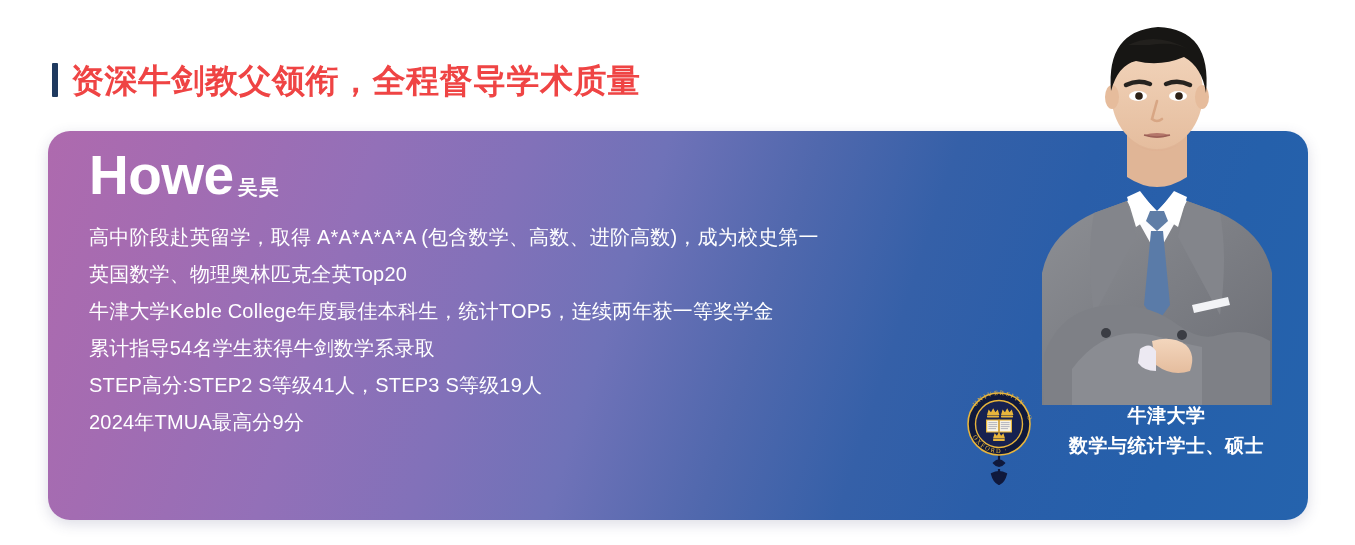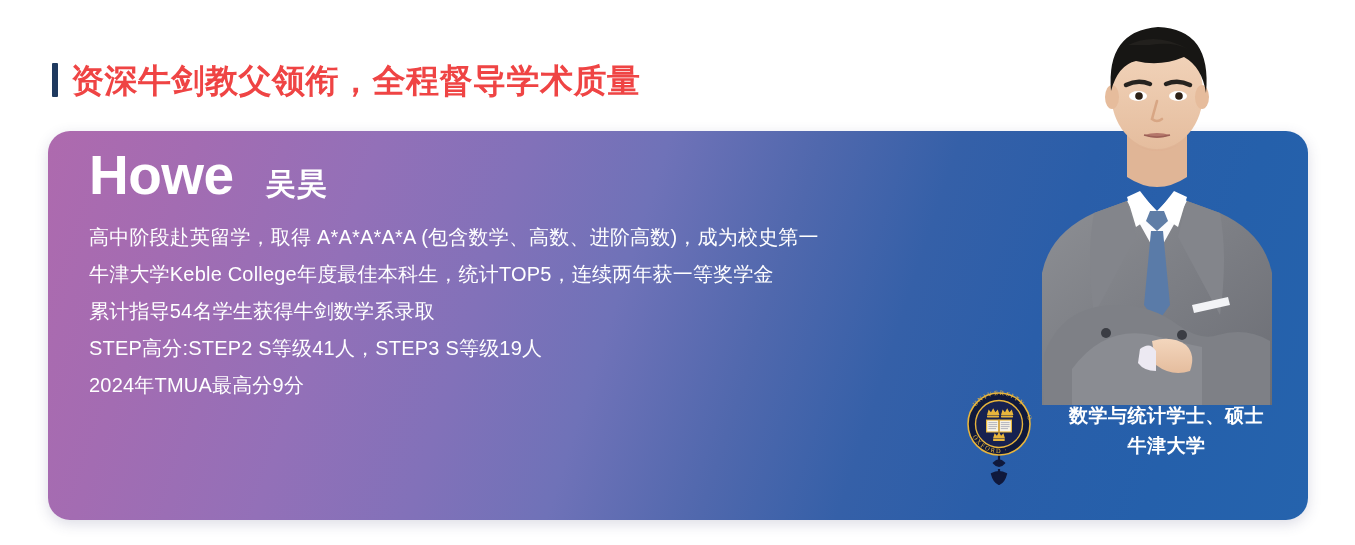--- a/index.html
+++ b/index.html
@@ -68,32 +68,32 @@
     width: 100%;
     height: 100%;
   }
 
   .person-name {
     position: absolute;
     left: 41px;
     top: 17px;
     display: flex;
     align-items: baseline;
-    gap: 32px;
+    gap: 4px;
     color: #ffffff;
     text-align: right;
   }
   .name-en {
     font-size: 55px;
     font-weight: bold;
     line-height: 1;
     letter-spacing: -0.5px;
   }
   .name-cn {
-    font-size: 30px;
+    font-size: 20px;
     font-weight: bold;
     line-height: 1;
     letter-spacing: 1px;
   }
 
   .credentials {
     position: absolute;
     left: 41px;
     top: 88px;
     width: 780px;
@@ -156,20 +156,21 @@
 <div class="profile-card">
   <div class="card-inner">
 
     <div class="person-name">
       <span class="name-en">Howe</span>
       <span class="name-cn">吴昊</span>
     </div>
 
     <div class="credentials">
       <div class="credential-line">高中阶段赴英留学，取得 A*A*A*A*A (包含数学、高数、进阶高数)，成为校史第一</div>
+      <div class="credential-line">英国数学、物理奥林匹克全英Top20</div>
       <div class="credential-line">牛津大学Keble College年度最佳本科生，统计TOP5，连续两年获一等奖学金</div>
       <div class="credential-line">累计指导54名学生获得牛剑数学系录取</div>
       <div class="credential-line">STEP高分:STEP2 S等级41人，STEP3 S等级19人</div>
       <div class="credential-line">2024年TMUA最高分9分</div>
     </div>
 
     <div class="degree-block">
 
       <div class="crest">
         <svg viewBox="0 0 92 108" width="92" height="108">
@@ -218,22 +219,22 @@
               <line x1="47.8" y1="45.6" x2="56.6" y2="45.6"></line>
               <line x1="47.8" y1="47.6" x2="56.6" y2="47.6"></line>
               <line x1="47.8" y1="49.6" x2="56.6" y2="49.6"></line>
               <line x1="47.8" y1="51.6" x2="55.0" y2="51.6"></line>
             </g>
           </g>
         </svg>
       </div>
 
       <div>
+        <div class="degree-text">牛津大学</div>
         <div class="degree-text">数学与统计学士、硕士</div>
-        <div class="degree-text">牛津大学</div>
       </div>
     </div>
 
   </div>
 </div>
 
 <div class="portrait">
   <svg viewBox="0 0 250 400" width="250" height="400">
     <defs>
       <linearGradient id="suitG" x1="0" y1="0" x2="1" y2="1">

